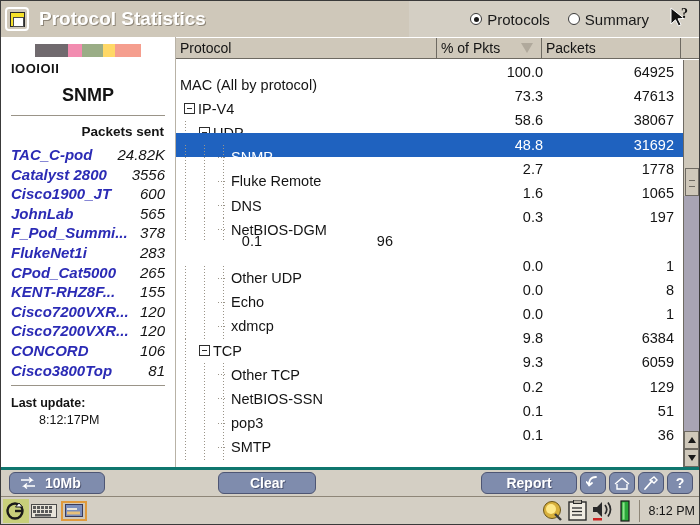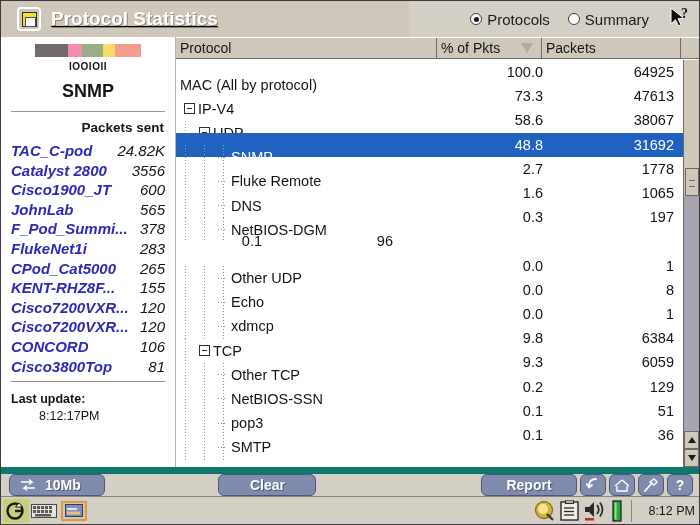--- a/index.html
+++ b/index.html
@@ -19,22 +19,21 @@
   
   #titlebar {
     position: absolute; left: 0; top: 0; width: 698px; height: 36px;
     background: #d4cfc4;
     display: flex; align-items: center;
   }
   #title-left {
     display: flex; align-items: center;
     width: 408px; height: 36px;
     background: #cfc8ba;
-    padding-left: 16px;
-    text-decoration: underline;
+    padding-left: 4px;
   }
   .app-icon {
     width: 24px; height: 24px;
     border: 2px solid #ffffff;
     border-radius: 4px;
     background: #cfc8ba;
     display: flex; align-items: center; justify-content: center;
     flex: 0 0 auto;
   }
   .app-icon-inner {
@@ -90,21 +89,21 @@
     width: 175px; height: 430px; background: #ffffff;
     border-right: 1px solid #b8b2a6;
     position: relative;
     padding: 0 10px;
   }
   #colorbar {
     display: flex; height: 13px; margin: 7px 24px 0 24px;
   }
   #colorbar div { height: 13px; }
   #binary {
-    text-align: center; font-size: 10px; font-weight: bold;
+    text-align: left; font-size: 13px; font-weight: bold;
     color: #141414; letter-spacing: 0.5px; margin-top: 4px;
     font-family: "Liberation Sans", sans-serif;
   }
   #proto-name {
     text-align: center; font-size: 18px; font-weight: bold;
     color: #141414; margin-top: 9px;
   }
   .hr {
     border-top: 1px solid #9a9488; margin: 9px 0 0 0;
   }
@@ -223,21 +222,21 @@
     display: flex; align-items: center; justify-content: center;
   }
   #vs-up { bottom: 18px; }
   #vs-down { bottom: 0; }
   .vs-ar-up { width:0;height:0;border-left:4px solid transparent;border-right:4px solid transparent;border-bottom:6px solid #1a1a1a; }
   .vs-ar-dn { width:0;height:0;border-left:4px solid transparent;border-right:4px solid transparent;border-top:6px solid #1a1a1a; }
 
   
   #toolbar {
     position: absolute; left: 0; top: 466px; width: 698px; height: 29px;
-    background: #d4cfc4; border-top: 7px solid #0f766e;
+    background: #d4cfc4; border-top: 3px solid #0f766e;
     display: flex; align-items: center;
   }
   .btn {
     background: #7f8cad; color: #ffffff; font-size: 14px; font-weight: bold;
     border: 1px solid #4e5674; border-radius: 6px;
     height: 22px; display: flex; align-items: center; justify-content: center;
     text-shadow: 1px 1px 0 #4e5674;
     white-space: nowrap;
   }
   #btn-speed { width: 96px; margin-left: 8px; gap: 6px; justify-content: flex-start; padding-left: 7px; }
@@ -267,21 +266,21 @@
     width: 26px; height: 20px; margin-left: 2px;
     border: 2px solid #e09a3c; background: #cfc8ba;
     display: flex; align-items: center; justify-content: center;
   }
   #sb-tray {
     margin-left: auto; display: flex; align-items: center; gap: 4px;
     padding-right: 4px;
   }
   #sb-clock {
     font-size: 12.5px; color: #141414; white-space: nowrap;
-    border-left: 1px solid #8e8678; padding-left: 16px; margin-left: 4px;
+    border-left: 1px solid #8e8678; padding-left: 8px; margin-left: 4px;
     height: 22px; display: flex; align-items: center;
   }
 </style>
 </head>
 <body>
 
 <div id="app">
 
   <div id="titlebar">
     <div id="title-left">

